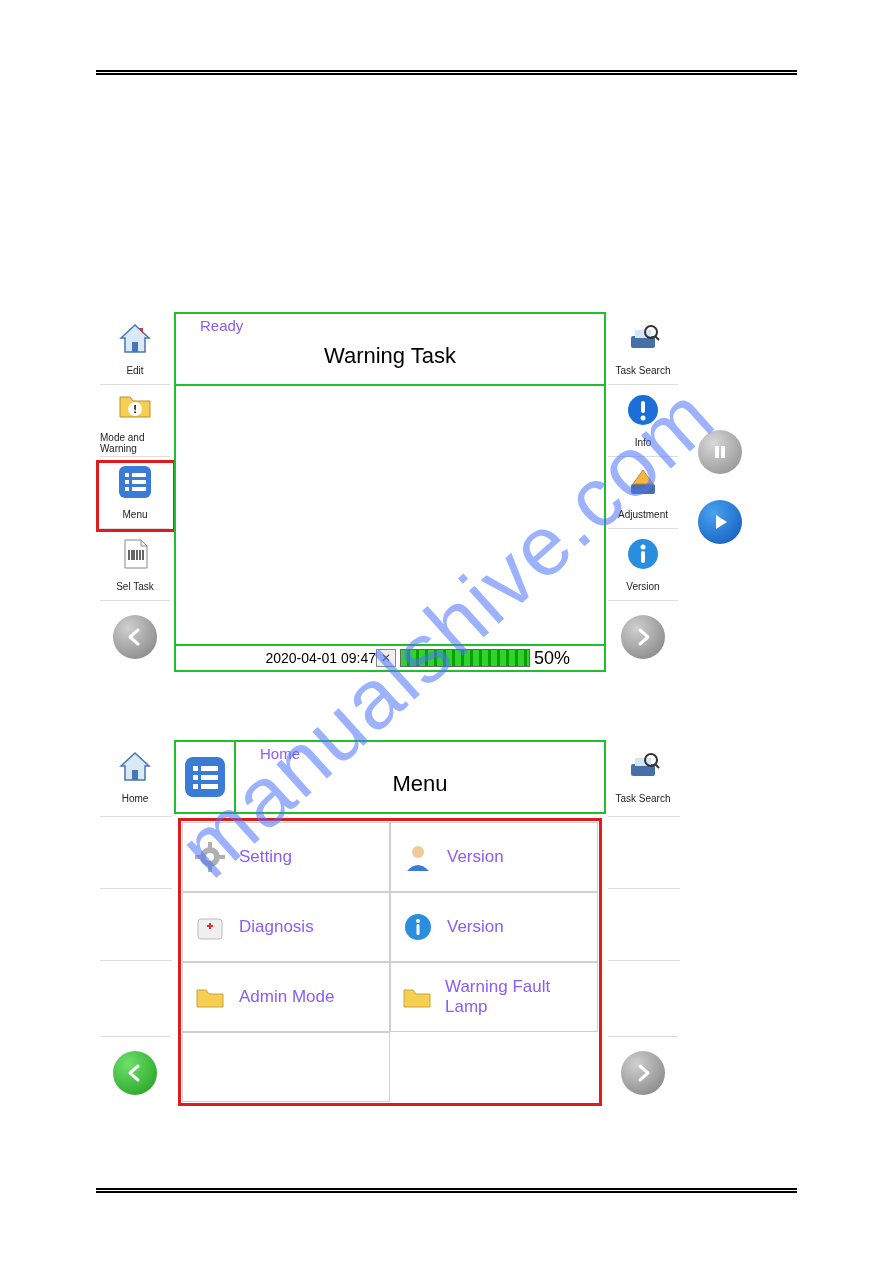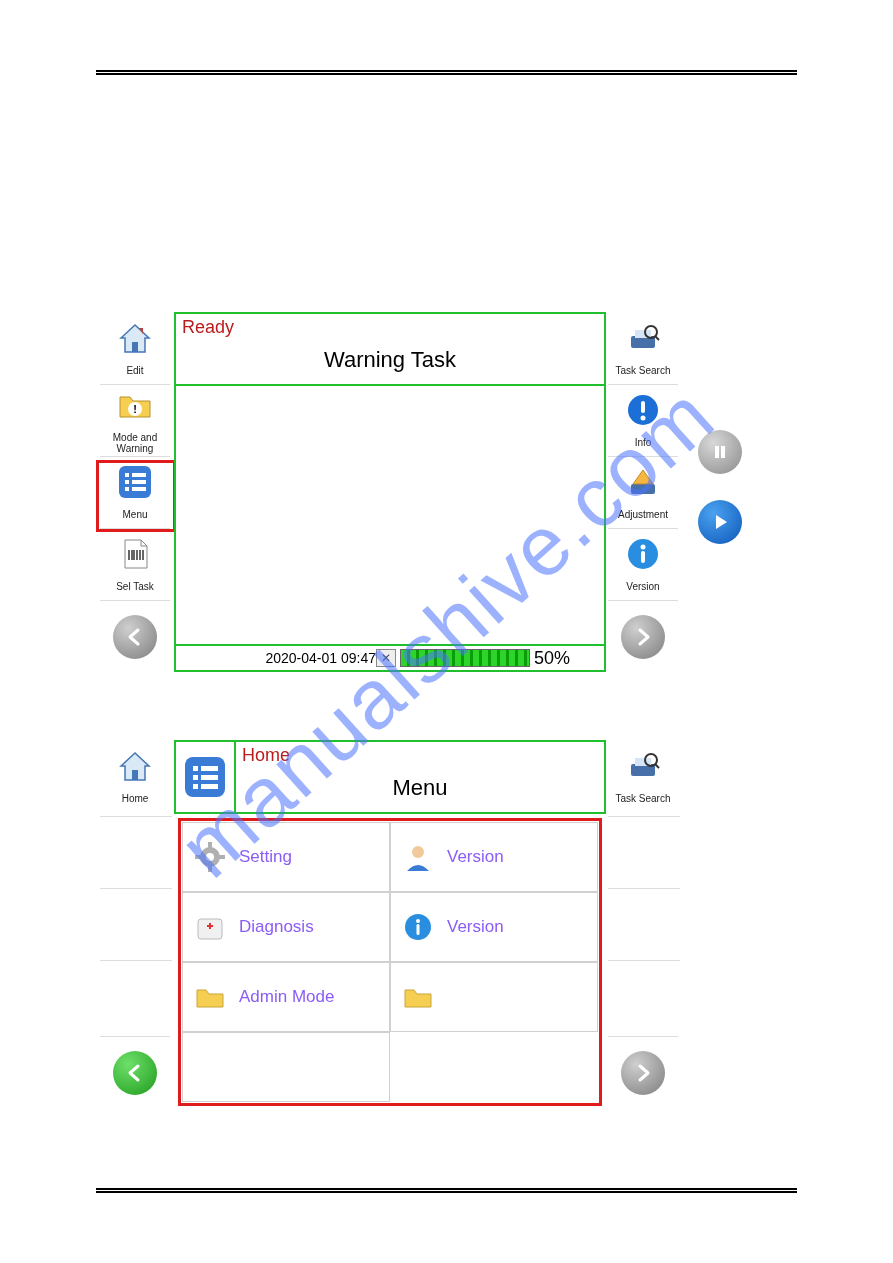--- a/index.html
+++ b/index.html
@@ -36,37 +36,37 @@
   .shot2 { left: 100px; top: 740px; width: 620px; height: 370px; }
 
   .side-col { position: absolute; width: 72px; top: 0; }
   .side-left { left: 0; }
   .side-right { left: 508px; }
   .far-right { left: 584px; }
 
   .vbtn {
     width: 70px; height: 72px;
     display: flex; flex-direction: column; align-items: center; justify-content: center;
-    font-size: 10px; color: #222; text-align: center;
+    font-size: 10px; color: #222; text-align: left;
     gap: 10px;
     border-top: 1px solid #ddd;
     position: relative;
   }
   .vbtn:first-child { border-top: none; }
   .vbtn .ic { width: 36px; height: 36px; display:flex;align-items:center;justify-content:center; }
   .vbtn .lbl { line-height: 1.05; }
 
   .red-box { position:absolute; border:3px solid #e01b1b; pointer-events:none; }
 
   .header-box {
     position:absolute; left:74px; top:0; width:432px; height:74px;
     border:2px solid #1fbf2d;
   }
   .header-status {
-    font-size:18px; padding:3px 6px; color:#b91c1c;
+    font-size:15px; padding:3px 24px; color:#8b5cf6;
   }
   .header-title {
     font-size:22px; text-align:center; padding:6px 0 4px;
   }
   .content-box {
     position:absolute; left:74px; top:74px; width:432px; height:260px;
     border:2px solid #1fbf2d; border-top:none;
     background:#fff;
   }
   .footer-bar {
@@ -394,18 +394,19 @@
           </svg>
       </span>
       <span>Admin Mode</span>
     </div>
     <div class="menu-cell">
       <span class="mic">
         <svg width="32" height="32" viewBox="0 0 32 32">
             <path d="M3 9 L12 9 L15 13 L29 13 L29 26 L3 26 Z" fill="#f6cf52" stroke="#c9a53a"></path>
           </svg>
       </span>
+      <span>Warning Fault Lamp</span>
     </div>
     <div class="menu-cell"></div>
   </div>
 
   <div class="red-box" style="left:78px; top:78px; width:424px; height:288px;"></div>
 </div>
 
 </body></html>

